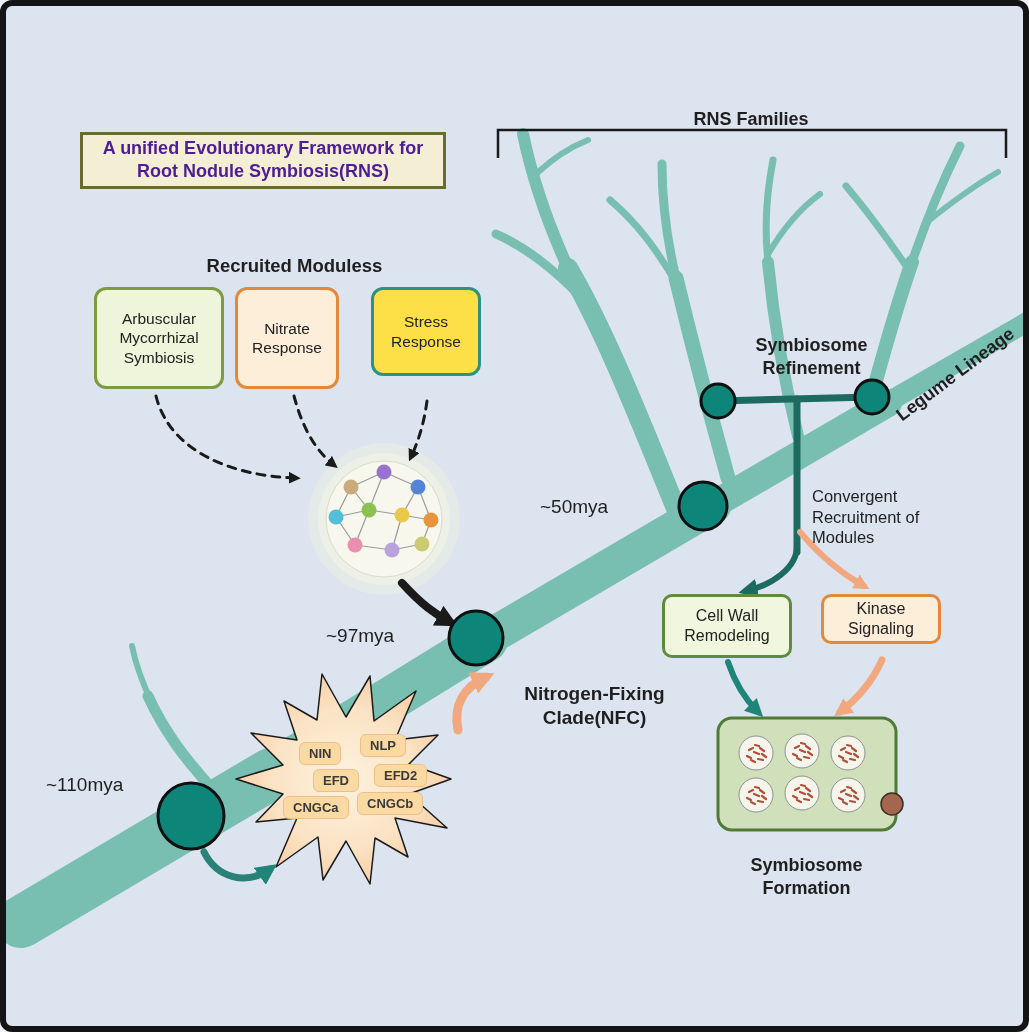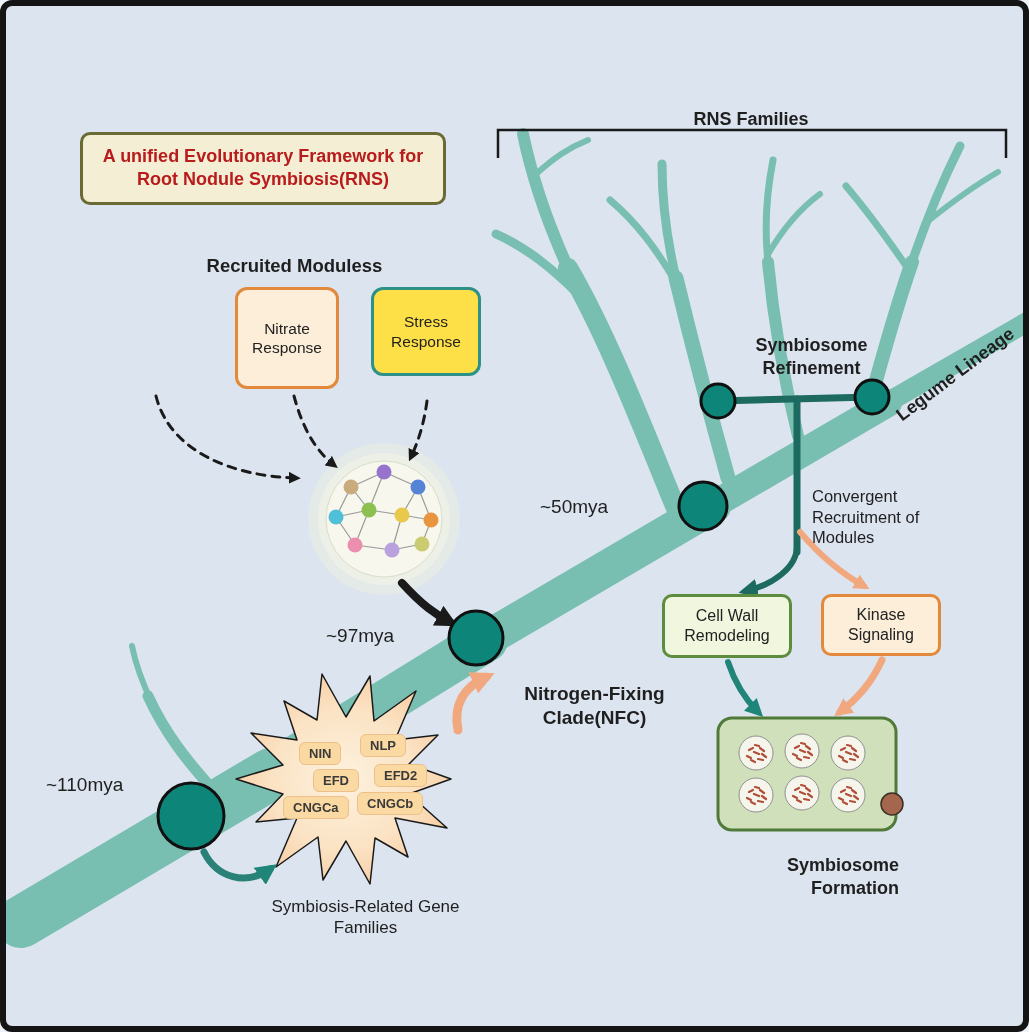--- a/index.html
+++ b/index.html
@@ -13,40 +13,40 @@
     overflow:hidden;
     font-family:"Liberation Sans", sans-serif;
   }
   .art{position:absolute;left:0;top:0;}
   .txt{position:absolute;color:#1f1f1f;line-height:1.25;margin-top:12px;}
   .center{text-align:center;}
   .bold{font-weight:bold;}
 
   .title-box{
     position:absolute;left:74px;top:126px;width:366px;
-    box-sizing:border-box;padding:10px 12px;
-    background:#f4efd4;border:3px solid #6a6a35;border-radius:10px;
-    font-weight:bold;font-size:18px;text-align:center;color:#b91c1c;line-height:1.3;
+    box-sizing:border-box;padding:2px 12px;
+    background:#f4efd4;border:3px solid #6a6a35;border-radius:0;
+    font-weight:bold;font-size:18px;text-align:center;color:#4c1d95;line-height:1.3;
   }
   .mod-box{
     position:absolute;box-sizing:border-box;border-radius:12px;
     display:flex;align-items:center;justify-content:center;
     text-align:center;font-size:15.5px;color:#222;padding:4px 6px;line-height:1.25;
   }
   .mod-green{left:88px;top:281px;width:130px;height:102px;background:#eff5da;border:3px solid #7d9c42;}
   .mod-orange{left:229px;top:281px;width:104px;height:102px;background:#fdeeda;border:3px solid #e2893b;}
   .mod-teal{left:365px;top:281px;width:110px;height:89px;background:#fde047;border:3px solid #2e9187;}
 
   .small-box{
     position:absolute;box-sizing:border-box;border-radius:10px;
     display:flex;align-items:center;justify-content:center;
     text-align:center;font-size:16px;color:#222;padding:8px 6px;line-height:1.25;
   }
   .cellwall{left:656px;top:588px;width:130px;height:64px;background:#f1f7df;border:3px solid #5d8c3c;}
-  .kinase{left:815px;top:588px;width:120px;height:62px;background:#fdeeda;border:3px solid #e2893b;}
+  .kinase{left:815px;top:588px;width:120px;height:50px;background:#fdeeda;border:3px solid #e2893b;}
 
   .pill{
     position:absolute;background:#fbd9a2;border:1px solid #ecc089;border-radius:6px;
     padding:3px 9px;font-size:13px;font-weight:bold;color:#3a3a3a;
   }
   .legume{
     position:absolute;left:862px;top:358px;width:175px;
     font-weight:bold;font-size:18px;color:#1f1f1f;text-align:center;
     transform:rotate(-37deg);
   }
@@ -194,20 +194,23 @@
       <use href="#bact" x="796" y="787"></use>
       <use href="#bact" x="842" y="789"></use>
       <circle cx="886" cy="798" r="11" fill="#a5664e" stroke="#3a2e24" stroke-width="1.5"></circle>
     </g>
   </svg>
 
   <div class="title-box">A unified Evolutionary Framework for Root Nodule Symbiosis(RNS)</div>
 
   <div class="txt bold center" style="left:166px;top:236px;width:245px;font-size:18.5px;">Recruited Moduless</div>
 
+  <div class="mod-box mod-green">
+    <span>Arbuscular Mycorrhizal Symbiosis</span>
+  </div>
   <div class="mod-box mod-orange">
     <span>Nitrate Response</span>
   </div>
   <div class="mod-box mod-teal">
     <span>Stress Response</span>
   </div>
 
 
   <div class="txt" style="left:320px;top:606px;font-size:19px;">~97mya</div>
   <div class="txt" style="left:40px;top:755px;font-size:19px;">~110mya</div>
@@ -223,24 +226,23 @@
 
   <div class="txt" style="left:806px;top:468px;width:125px;font-size:16.5px;">Convergent Recruitment of Modules</div>
 
   <div class="small-box cellwall">
     <span>Cell Wall Remodeling</span>
   </div>
   <div class="small-box kinase">
     <span>Kinase Signaling</span>
   </div>
 
-  <div class="txt bold center" style="left:708px;top:836px;width:185px;font-size:18px;text-align:right;">Symbiosome Formation</div>
+  <div class="txt bold center" style="left:708px;top:836px;width:185px;font-size:18px;">Symbiosome Formation</div>
 
   <div class="pill" style="left:293px;top:736px;">NIN</div>
   <div class="pill" style="left:354px;top:728px;">NLP</div>
   <div class="pill" style="left:307px;top:763px;">EFD</div>
   <div class="pill" style="left:337px;top:758px;margin-left:31px;">EFD2</div>
   <div class="pill" style="left:277px;top:790px;">CNGCa</div>
   <div class="pill" style="left:351px;top:786px;">CNGCb</div>
 
-  <div class="txt center" style="left:252px;top:878px;width:215px;font-size:17px;">Symbiosis-Related Gene Families</div>
 
 </div>
 
 </body></html>

